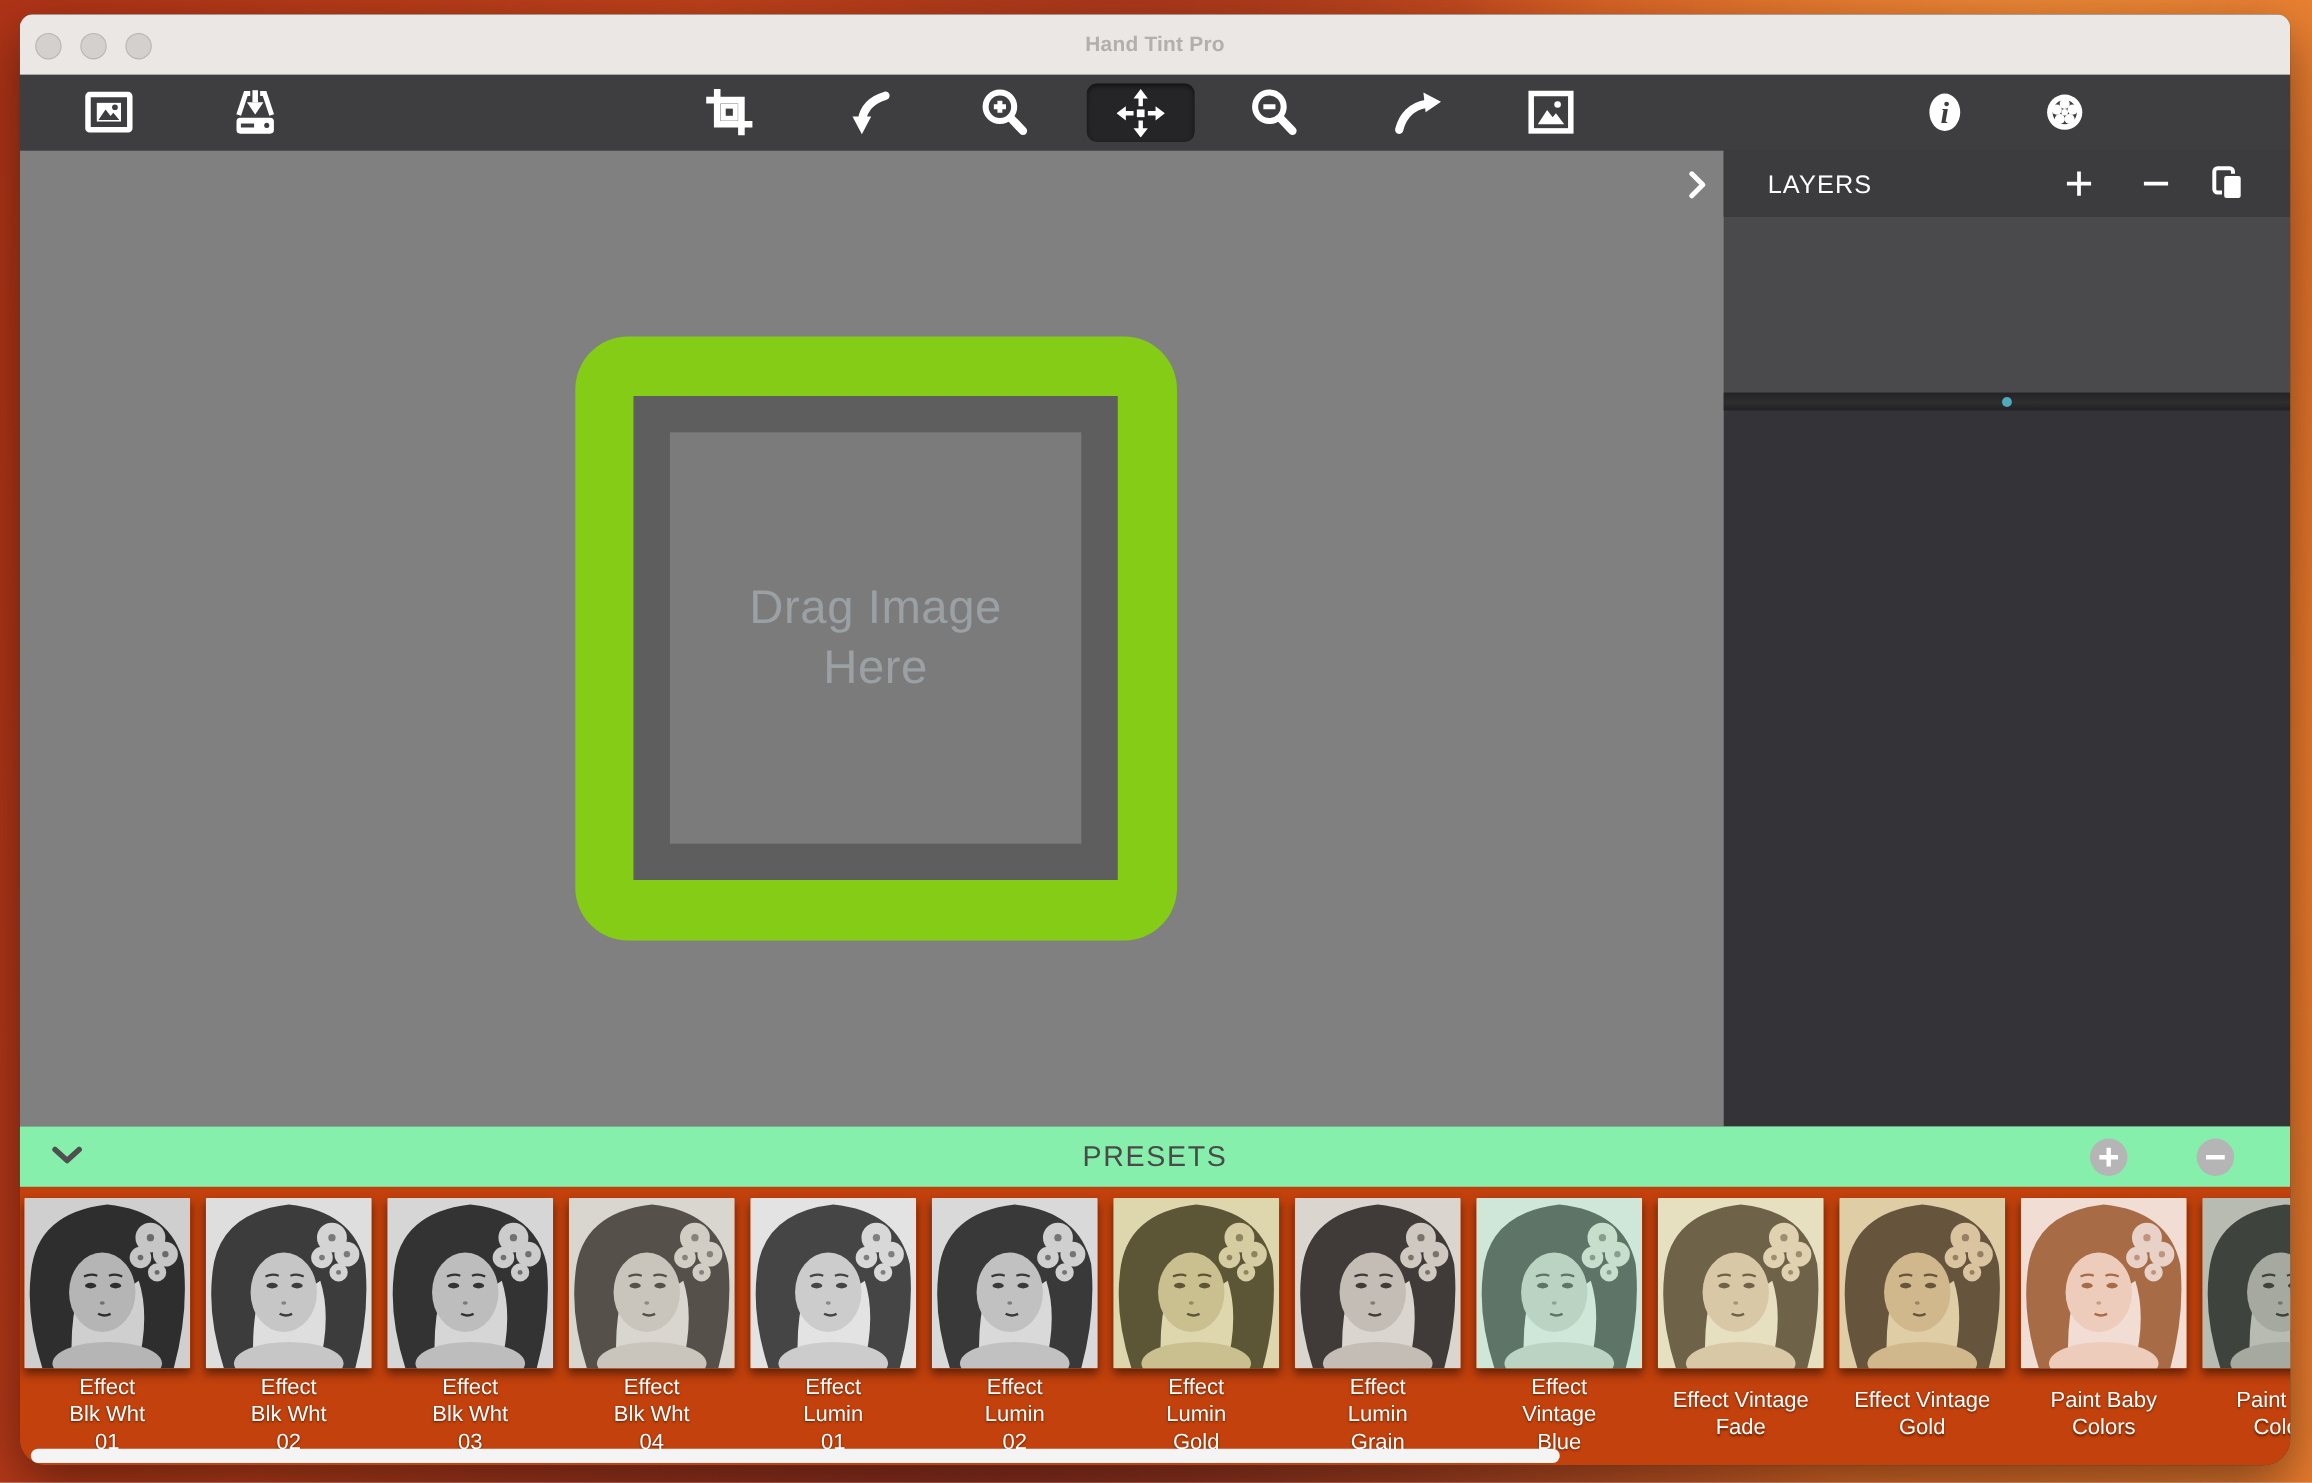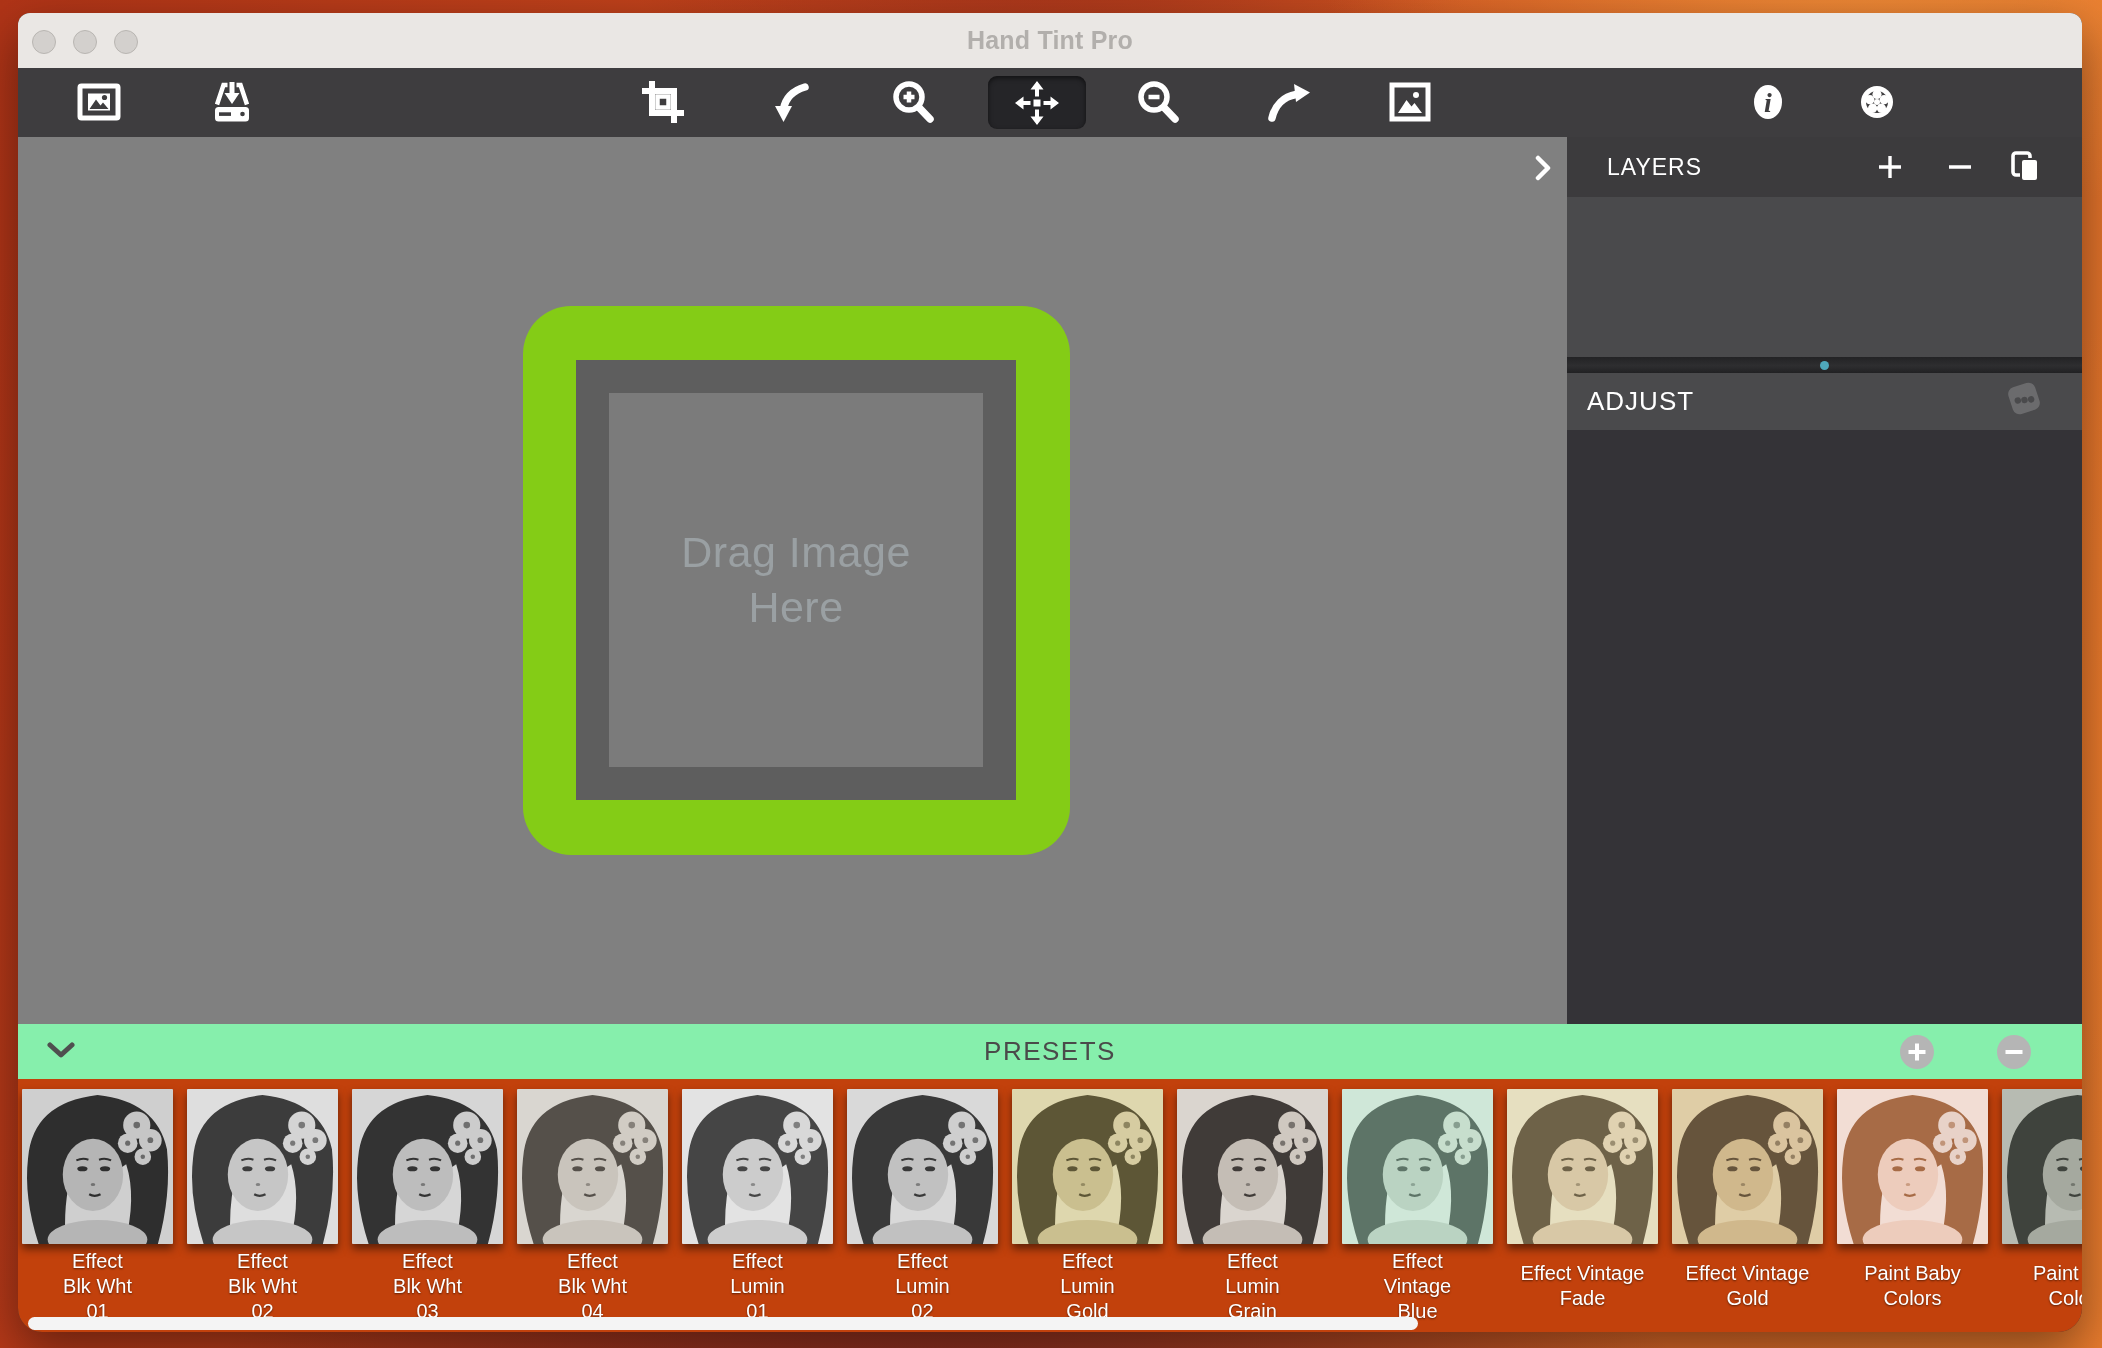--- a/index.html
+++ b/index.html
@@ -31,21 +31,21 @@
     position: relative; height: 55px; background: #eae7e4;
   }
   .lights { position: absolute; left: 14px; top: 17px; display: flex; gap: 17px; }
   .light {
     width: 24px; height: 24px; border-radius: 50%;
     background: #d3d0cd; border: 1px solid #b9b6b2;
   }
   .win-title {
     position: absolute; left: 0; right: 0; top: 0; height: 55px;
     display: flex; align-items: center; justify-content: center;
-    font-size: 25px; font-weight: bold; color: #b2afac; letter-spacing: .2px;
+    font-size: 19px; font-weight: bold; color: #b2afac; letter-spacing: .2px;
   }
   
   .toolbar { position: relative; height: 69px; background: #3e3d3f; }
   .tool {
     position: absolute; top: 10px; width: 48px; height: 48px;
     background: none; border: none; display: flex; align-items: center; justify-content: center;
     cursor: pointer;
   }
   .tool svg { display: block; }
   .tool.selected {
@@ -278,33 +278,20 @@
             <svg width="32" height="34" viewBox="0 0 32 34">
               <rect x="3" y="3" width="17" height="22" rx="3" fill="none" stroke="#fff" stroke-width="3.6"></rect>
               <rect x="11" y="9" width="17" height="22" rx="3" fill="#fff" stroke="#3c3b3d" stroke-width="2"></rect>
             </svg>
           </button>
         </div>
         <div class="layers-list"></div>
         <div class="panel-divider">
           <span class="divider-dot" style="background: rgb(79, 168, 188);"></span>
         </div>
-        <div class="panel-header adjust-header">
-          <span>ADJUST</span>
-          <span class="dice">
-            <svg width="40" height="40" viewBox="0 0 40 40">
-              <g transform="rotate(-18 20 20)">
-                <rect x="6" y="6" width="28" height="28" rx="7" fill="#6b6b6d"></rect>
-                <circle cx="13.5" cy="20" r="3.2" fill="#4a4a4c"></circle>
-                <circle cx="20" cy="21.5" r="3.2" fill="#4a4a4c"></circle>
-                <circle cx="26.5" cy="23" r="3.2" fill="#4a4a4c"></circle>
-              </g>
-            </svg>
-          </span>
-        </div>
         <div class="adjust-content"></div>
       </div>
     </div>
 
     <div class="presets-bar">
       <div class="presets-title">PRESETS</div>
       <button class="presets-chevron">
         <svg width="28" height="17" viewBox="0 0 28 17">
           <polyline points="3,3 14,13 25,3" fill="none" stroke="#4f4f4f" stroke-width="5" stroke-linecap="round" stroke-linejoin="round"></polyline>
         </svg>

